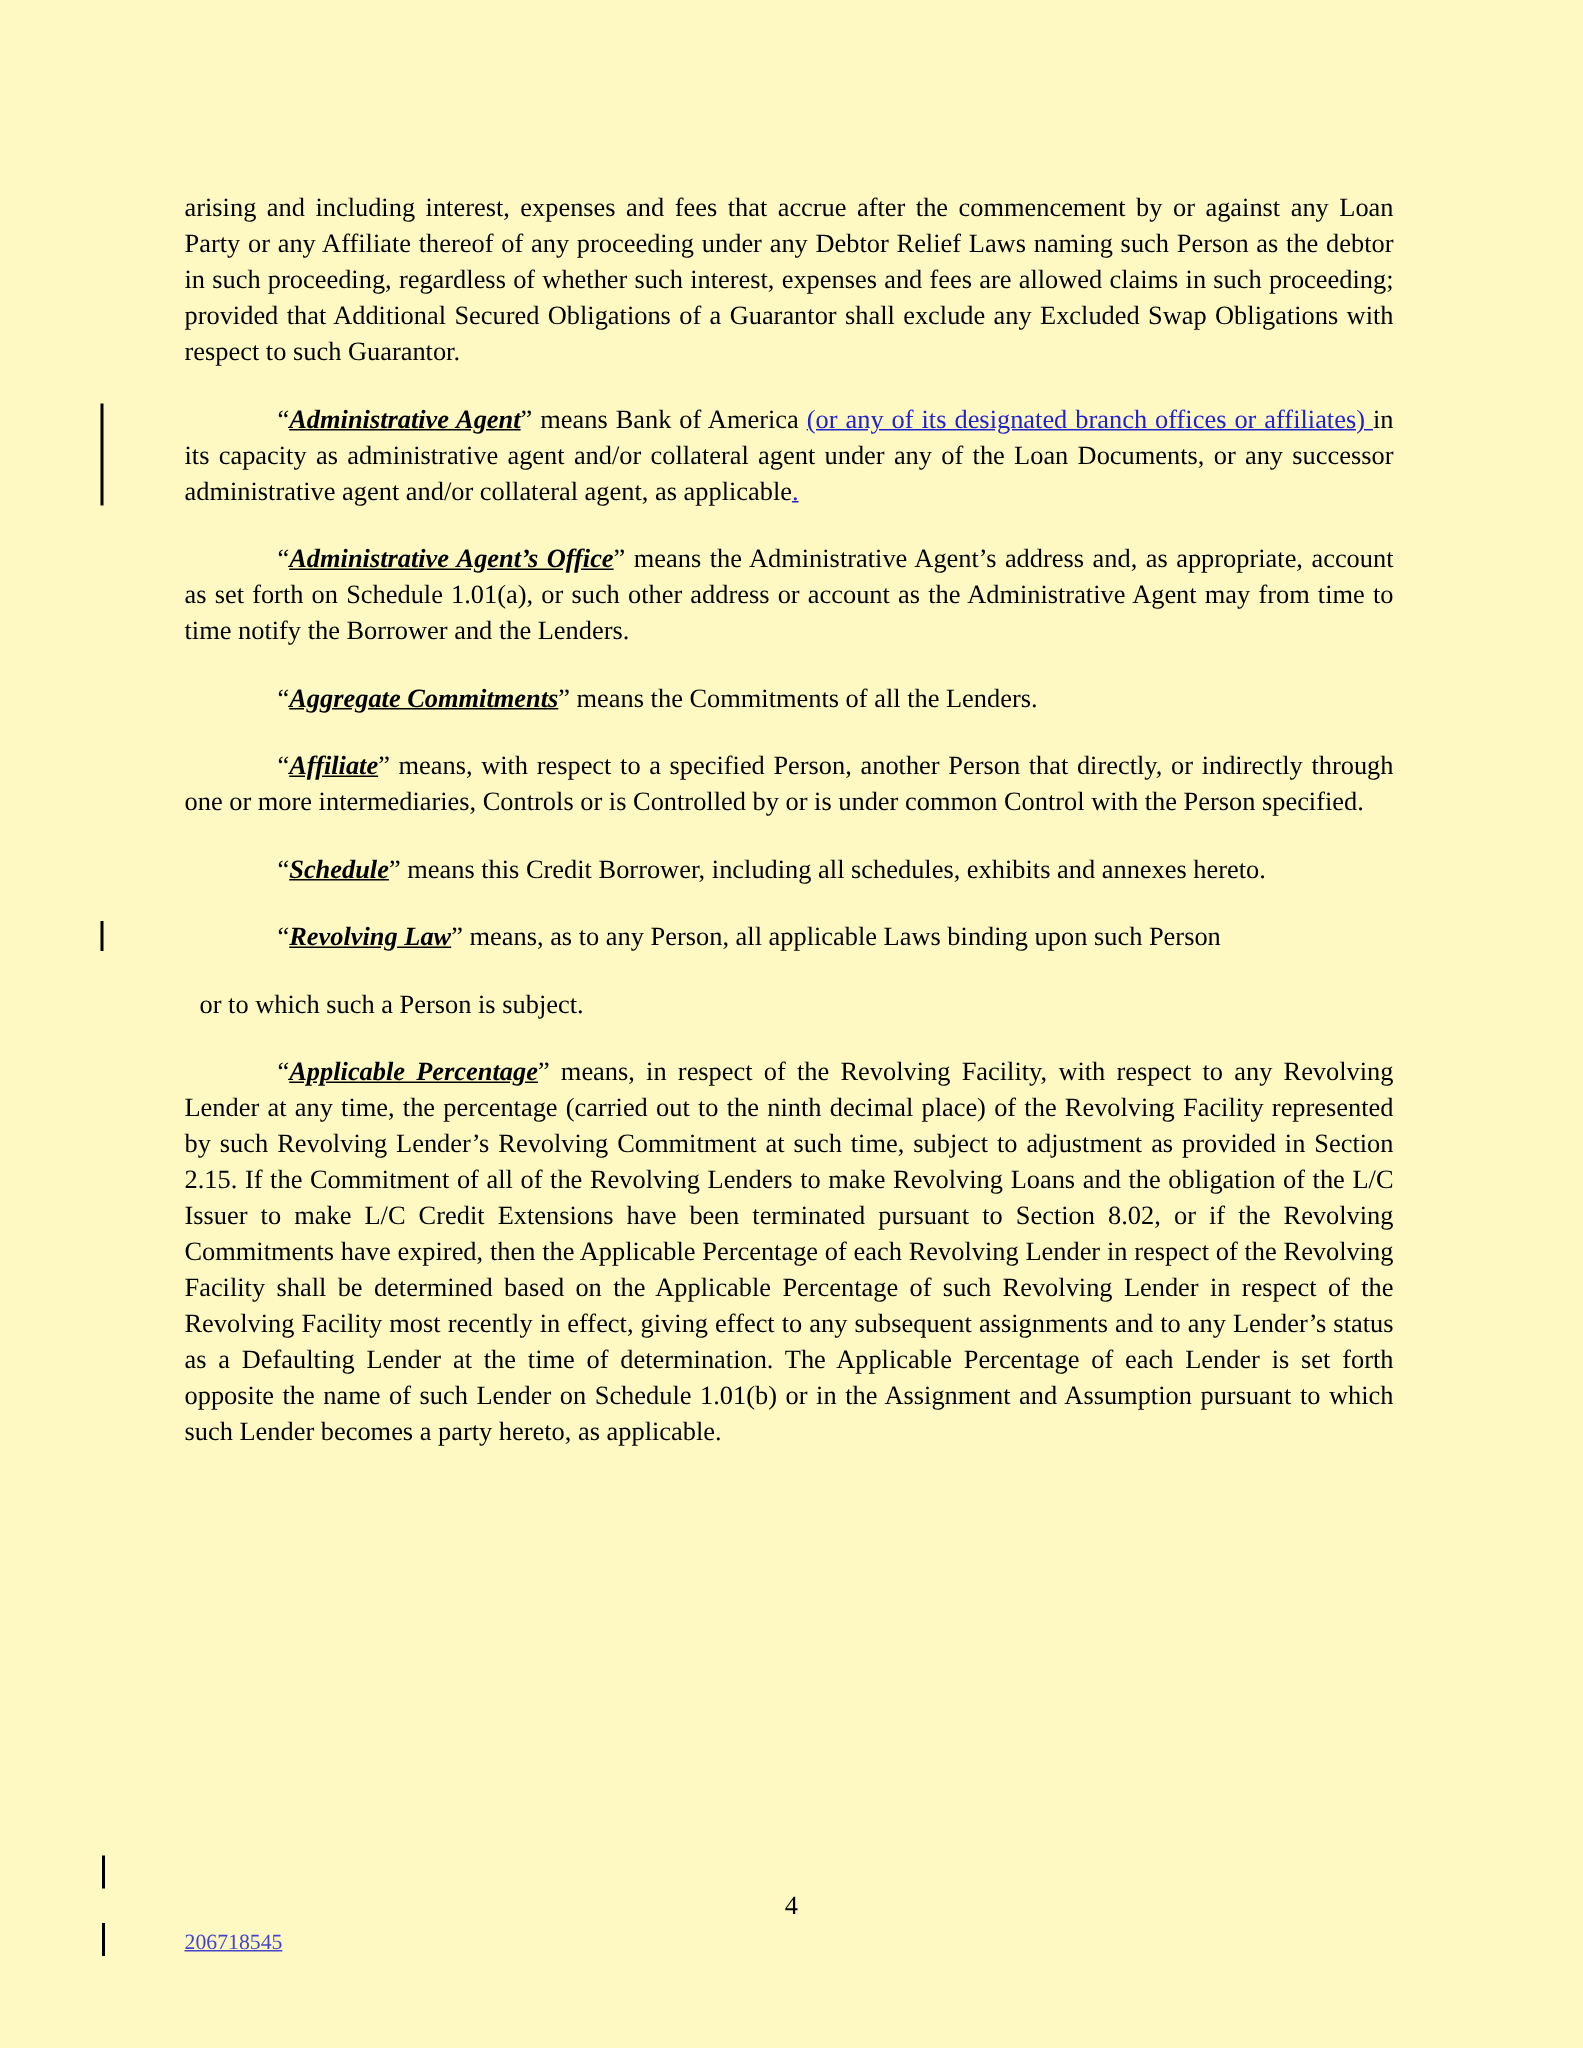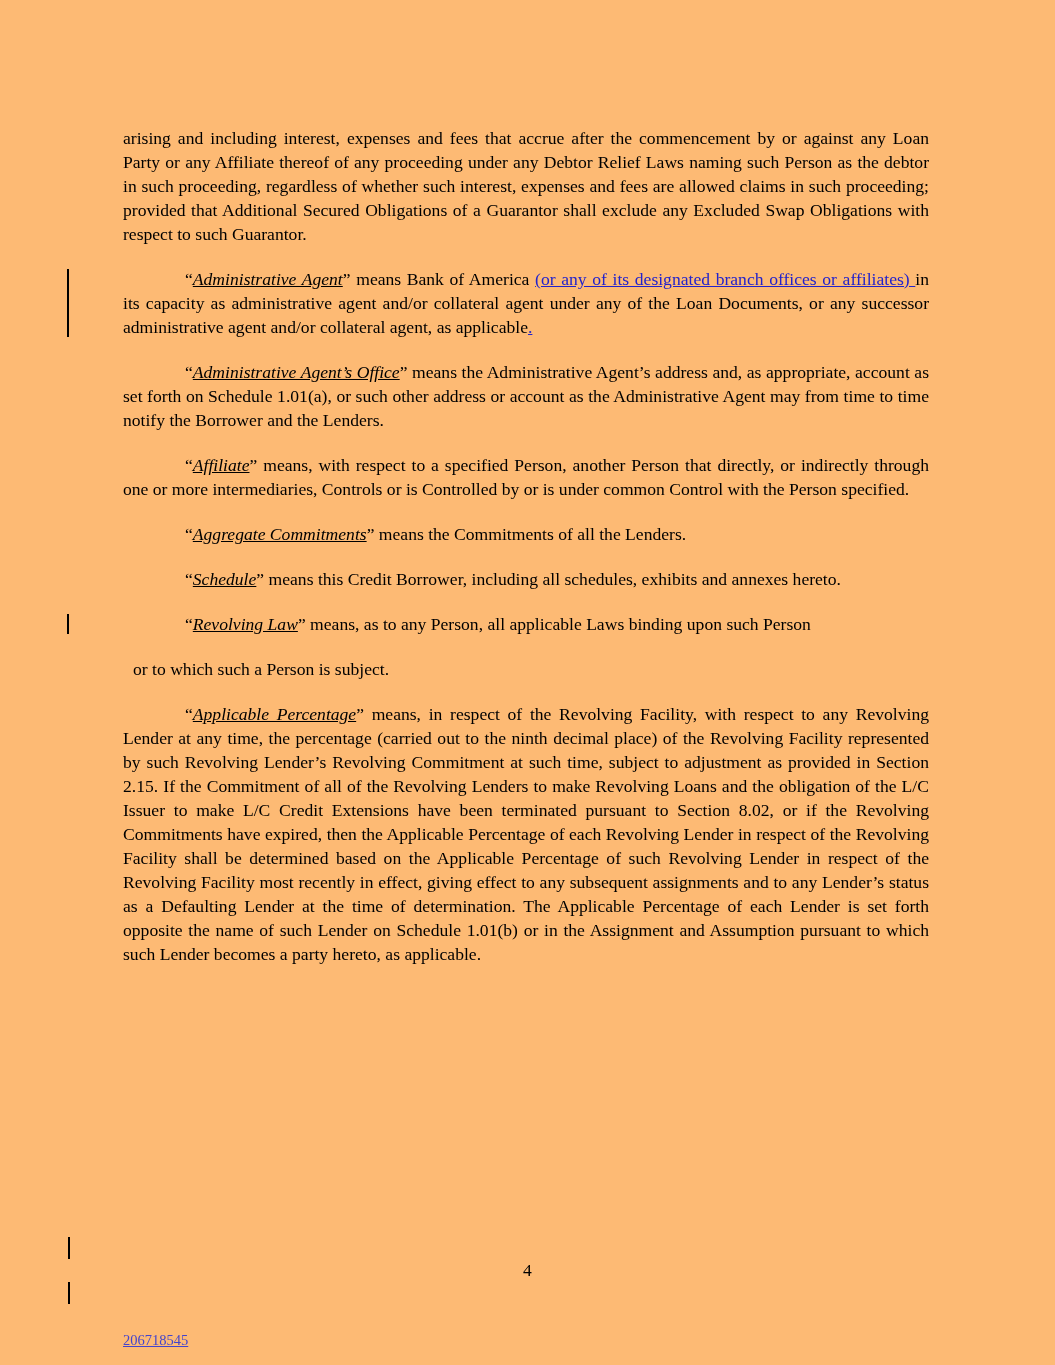--- a/index.html
+++ b/index.html
@@ -4,42 +4,42 @@
 <style>
   html, body {
     margin: 0;
     padding: 0;
     background: #ffffff;
   }
   .page {
     position: relative;
     width: 1055px;
     height: 1365px;
-    background: #fdba74;
+    background: #fef9c3;
     font-family: "Liberation Serif", serif;
     color: #000000;
     overflow: hidden;
   }
   .content {
     position: absolute;
     left: 123px;
     top: 126px;
     width: 806px;
   }
   p.para {
     position: relative;
     margin: 0 0 21px 0;
     font-size: 17.6px;
     line-height: 24px;
     text-align: justify;
   }
   p.indent { text-indent: 62px; }
   p.offset { padding-left: 10px; }
   .run-plain { color: #000000; }
-  .run-term { font-style: italic; text-decoration: underline; }
+  .run-term { font-style: italic; text-decoration: underline; font-weight: bold; }
   .run-ref { }
   .run-ins {
     color: var(--ins-blue, #2222cc);
     text-decoration: underline;
   }
   .changebar {
     position: absolute;
     left: -56px;
     top: 2px;
     bottom: 2px;
@@ -56,21 +56,20 @@
     line-height: 24px;
   }
   .doc-number {
     position: absolute;
     top: 1286px;
     left: 123px;
     font-size: 14.5px;
     line-height: 18px;
     color: var(--footer-blue, #4444cc);
     text-decoration: underline;
-    margin-top: 45px;
   }
   .bottom-bar-1 {
     position: absolute;
     left: 68px;
     top: 1237px;
     width: 2px;
     height: 22px;
     background: #000000;
   }
   .bottom-bar-2 {
@@ -83,22 +82,22 @@
   }
 </style>
 </head>
 <body>
 
 <div class="page">
   <div class="content">
       <p class="para"><span class="run-plain">arising and including interest, expenses and fees that accrue after the commencement by or against any Loan Party or any Affiliate thereof of any proceeding under any Debtor Relief Laws naming such Person as the debtor in such proceeding, regardless of whether such interest, expenses and fees are allowed claims in such proceeding; provided that Additional Secured Obligations of a Guarantor shall exclude any Excluded Swap Obligations with respect to such Guarantor.</span></p>
       <p class="para indent"><span class="changebar"></span><span class="run-plain">“</span><span class="run-term">Administrative Agent</span><span class="run-plain">” means Bank of America </span><span class="run-ins">(or any of its designated branch offices or affiliates) </span><span class="run-plain">in its capacity as administrative agent and/or collateral agent under any of the Loan Documents, or any successor administrative agent and/or collateral agent, as applicable</span><span class="run-ins">.</span></p>
       <p class="para indent"><span class="run-plain">“</span><span class="run-term">Administrative Agent’s Office</span><span class="run-plain">” means the Administrative Agent’s address and, as appropriate, account as set forth on </span><span class="run-ref">Schedule 1.01(a)</span><span class="run-plain">, or such other address or account as the Administrative Agent may from time to time notify the Borrower and the Lenders.</span></p>
+      <p class="para indent"><span class="run-plain">“</span><span class="run-term">Aggregate Commitments</span><span class="run-plain">” means the Commitments of all the Lenders.</span></p>
       <p class="para indent"><span class="run-plain">“</span><span class="run-term">Affiliate</span><span class="run-plain">” means, with respect to a specified Person, another Person that directly, or indirectly through one or more intermediaries, Controls or is Controlled by or is under common Control with the Person specified.</span></p>
-      <p class="para indent"><span class="run-plain">“</span><span class="run-term">Aggregate Commitments</span><span class="run-plain">” means the Commitments of all the Lenders.</span></p>
       <p class="para indent"><span class="run-plain">“</span><span class="run-term">Schedule</span><span class="run-plain">” means this Credit Borrower, including all schedules, exhibits and annexes hereto.</span></p>
       <p class="para indent"><span class="changebar"></span><span class="run-plain">“</span><span class="run-term">Revolving Law</span><span class="run-plain">” means, as to any Person, all applicable Laws binding upon such Person</span></p>
       <p class="para offset"><span class="run-plain">or to which such a Person is subject.</span></p>
       <p class="para indent"><span class="run-plain">“</span><span class="run-term">Applicable Percentage</span><span class="run-plain">” means, in respect of the Revolving Facility, with respect to any Revolving Lender at any time, the percentage (carried out to the ninth decimal place) of the Revolving Facility represented by such Revolving Lender’s Revolving Commitment at such time, subject to adjustment as provided in </span><span class="run-ref">Section 2.15</span><span class="run-plain">. If the Commitment of all of the Revolving Lenders to make Revolving Loans and the obligation of the L/C Issuer to make L/C Credit Extensions have been terminated pursuant to </span><span class="run-ref">Section 8.02</span><span class="run-plain">, or if the Revolving Commitments have expired, then the Applicable Percentage of each Revolving Lender in respect of the Revolving Facility shall be determined based on the Applicable Percentage of such Revolving Lender in respect of the Revolving Facility most recently in effect, giving effect to any subsequent assignments and to any Lender’s status as a Defaulting Lender at the time of determination. The Applicable Percentage of each Lender is set forth opposite the name of such Lender on </span><span class="run-ref">Schedule 1.01(b)</span><span class="run-plain"> or in the Assignment and Assumption pursuant to which such Lender becomes a party hereto, as applicable.</span></p>
     </div>
 
   <div class="page-number">4</div>
   <div class="doc-number">206718545</div>
 
   <div class="bottom-bar-1"></div>

